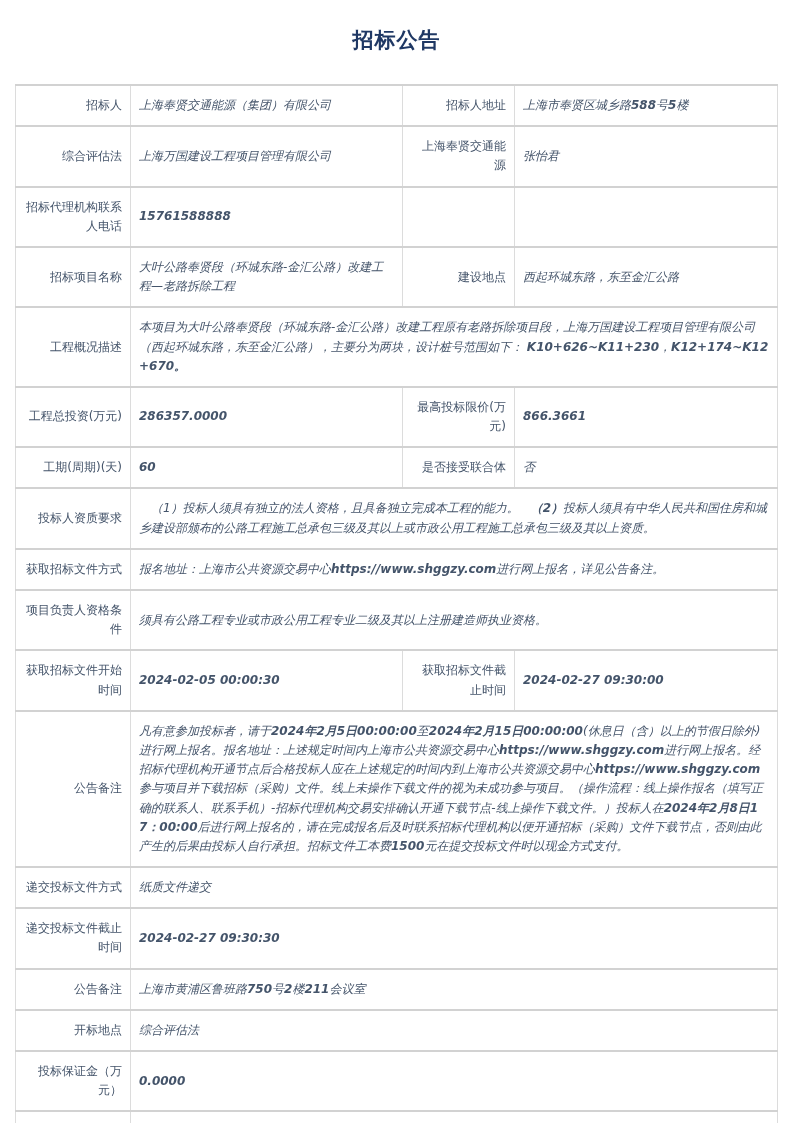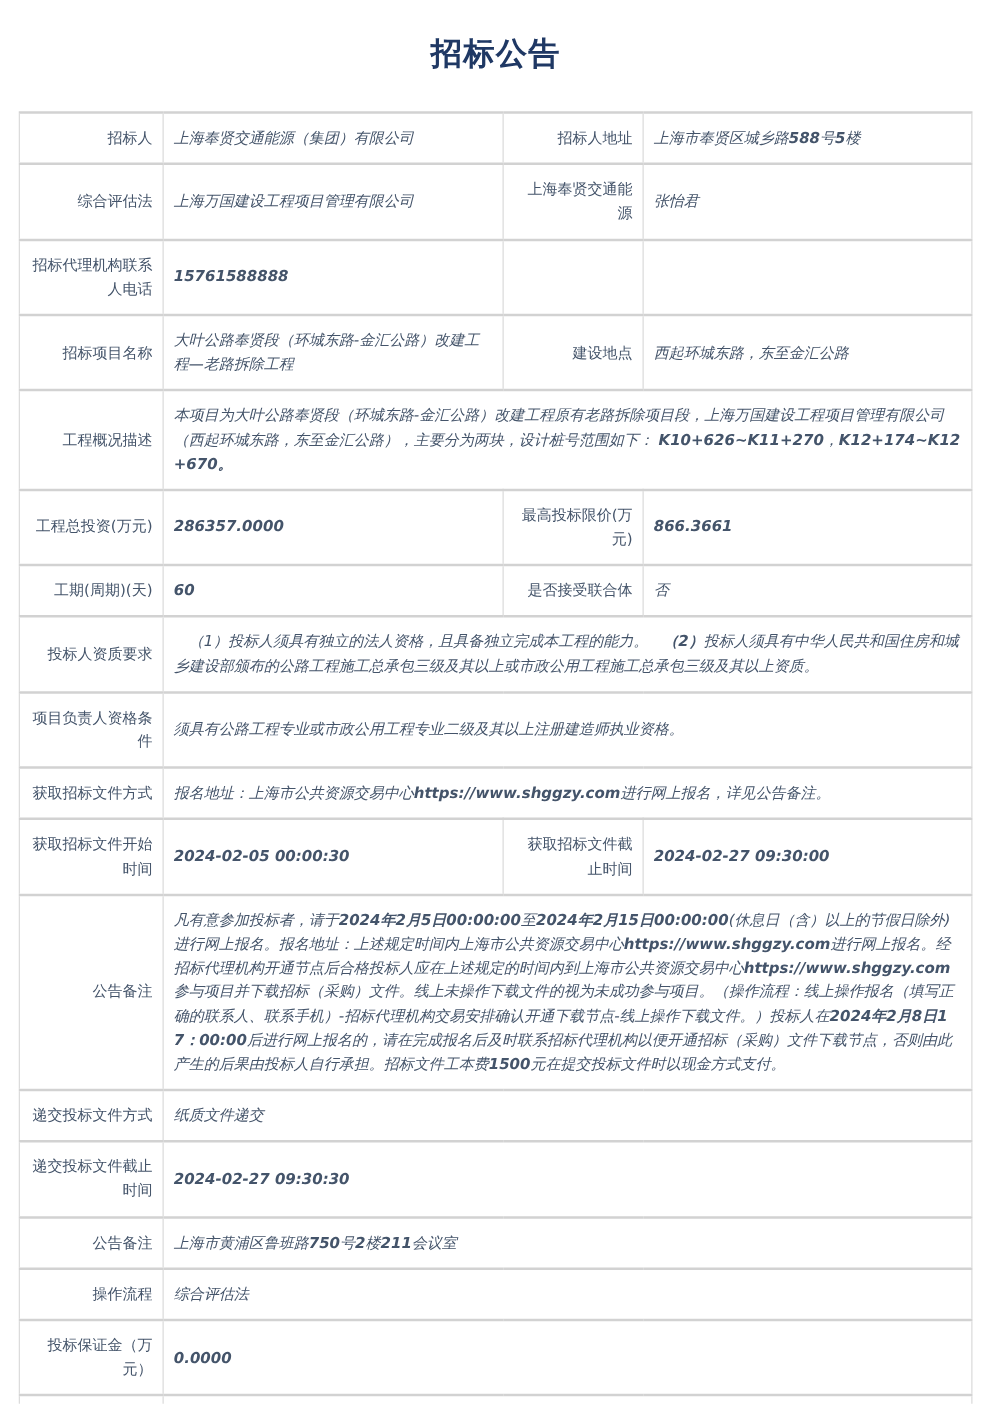--- a/index.html
+++ b/index.html
@@ -12,21 +12,21 @@
   *{box-sizing:border-box;margin:0;padding:0;}
   html,body{background:#fff;}
   body{
     width:793px;height:1123px;
     font-family:"DejaVu Sans","Liberation Sans",sans-serif;
     color:var(--text);
     overflow:hidden;
   }
   .page-title{
     text-align:center;
-    font-size:25px;
+    font-size:21px;
     font-weight:bold;
     color:var(--accent);
     padding-top:26px;
     letter-spacing:1px;
   }
   table.main{
     width:763px;
     margin:30px auto 0 auto;
     border-collapse:collapse;
     table-layout:fixed;
@@ -90,45 +90,45 @@
       <td class="val"></td>
     </tr>
     <tr>
       <td class="lbl">招标项目名称</td>
       <td class="val">大叶公路奉贤段（环城东路-金汇公路）改建工程—老路拆除工程</td>
       <td class="lbl">建设地点</td>
       <td class="val">西起环城东路，东至金汇公路</td>
     </tr>
     <tr>
       <td class="lbl">工程概况描述</td>
-      <td class="val para" colspan="3"><span>本项目为大叶公路奉贤段（环城东路-金汇公路）改建工程原有老路拆除项目段，上海万国建设工程项目管理有限公司（西起环城东路，东至金汇公路），主要分为两块，设计桩号范围如下： </span><span class="b">K10+626~K11+270</span><span>，</span><span class="b">K12+174~K12+670。</span></td>
+      <td class="val para" colspan="3"><span>本项目为大叶公路奉贤段（环城东路-金汇公路）改建工程原有老路拆除项目段，上海万国建设工程项目管理有限公司（西起环城东路，东至金汇公路），主要分为两块，设计桩号范围如下： </span><span class="b">K10+626~K11+230</span><span>，</span><span class="b">K12+174~K12+670。</span></td>
     </tr>
     <tr>
       <td class="lbl">工程总投资(万元)</td>
       <td class="val b">286357.0000</td>
       <td class="lbl">最高投标限价(万元)</td>
       <td class="val b">866.3661</td>
     </tr>
     <tr>
       <td class="lbl">工期(周期)(天)</td>
       <td class="val b">60</td>
       <td class="lbl">是否接受联合体</td>
       <td class="val">否</td>
     </tr>
     <tr>
       <td class="lbl">投标人资质要求</td>
       <td class="val para" colspan="3"><span>　（1）投标人须具有独立的法人资格，且具备独立完成本工程的能力。　</span><span class="b">（2）</span><span>投标人须具有中华人民共和国住房和城乡建设部颁布的公路工程施工总承包三级及其以上或市政公用工程施工总承包三级及其以上资质。</span></td>
     </tr>
     <tr>
+      <td class="lbl">获取招标文件方式</td>
+      <td class="val" colspan="3"><span>报名地址：上海市公共资源交易中心</span><span class="b">https://www.shggzy.com</span><span>进行网上报名，详见公告备注。</span></td>
+    </tr>
+    <tr>
       <td class="lbl">项目负责人资格条件</td>
       <td class="val" colspan="3">须具有公路工程专业或市政公用工程专业二级及其以上注册建造师执业资格。</td>
-    </tr>
-    <tr>
-      <td class="lbl">获取招标文件方式</td>
-      <td class="val" colspan="3"><span>报名地址：上海市公共资源交易中心</span><span class="b">https://www.shggzy.com</span><span>进行网上报名，详见公告备注。</span></td>
     </tr>
     <tr>
       <td class="lbl">获取招标文件开始时间</td>
       <td class="val b">2024-02-05 00:00:30</td>
       <td class="lbl">获取招标文件截止时间</td>
       <td class="val b">2024-02-27 09:30:00</td>
     </tr>
     <tr>
       <td class="lbl">公告备注</td>
       <td class="val para" colspan="3"><span>凡有意参加投标者，请于</span><span class="b">2024年2月5日00:00:00</span><span>至</span><span class="b">2024年2月15日00:00:00</span><span>(休息日（含）以上的节假日除外)进行网上报名。报名地址：上述规定时间内上海市公共资源交易中心</span><span class="b">https://www.shggzy.com</span><span>进行网上报名。经招标代理机构开通节点后合格投标人应在上述规定的时间内到上海市公共资源交易中心</span><span class="b">https://www.shggzy.com</span><span>参与项目并下载招标（采购）文件。线上未操作下载文件的视为未成功参与项目。（操作流程：线上操作报名（填写正确的联系人、联系手机）-招标代理机构交易安排确认开通下载节点-线上操作下载文件。）投标人在</span><span class="b">2024年2月8日17：00:00</span><span>后进行网上报名的，请在完成报名后及时联系招标代理机构以便开通招标（采购）文件下载节点，否则由此产生的后果由投标人自行承担。招标文件工本费</span><span class="b">1500</span><span>元在提交投标文件时以现金方式支付。</span></td>
@@ -139,21 +139,21 @@
     </tr>
     <tr>
       <td class="lbl">递交投标文件截止时间</td>
       <td class="val b" colspan="3">2024-02-27 09:30:30</td>
     </tr>
     <tr>
       <td class="lbl">公告备注</td>
       <td class="val" colspan="3"><span>上海市黄浦区鲁班路</span><span class="b">750</span><span>号</span><span class="b">2</span><span>楼</span><span class="b">211</span><span>会议室</span></td>
     </tr>
     <tr>
-      <td class="lbl">操作流程</td>
+      <td class="lbl">开标地点</td>
       <td class="val" colspan="3">综合评估法</td>
     </tr>
     <tr>
       <td class="lbl">投标保证金（万元）</td>
       <td class="val b" colspan="3">0.0000</td>
     </tr>
     <tr>
       <td class="lbl">同时发布本次招标公告的媒介名称</td>
       <td class="val" colspan="3">本次招标公告在“上海市建设工程交易服务中心官网”、“上海市公共资源交易中心”并同步抄送“中国招标投标公共服务平台”。</td>
     </tr>

